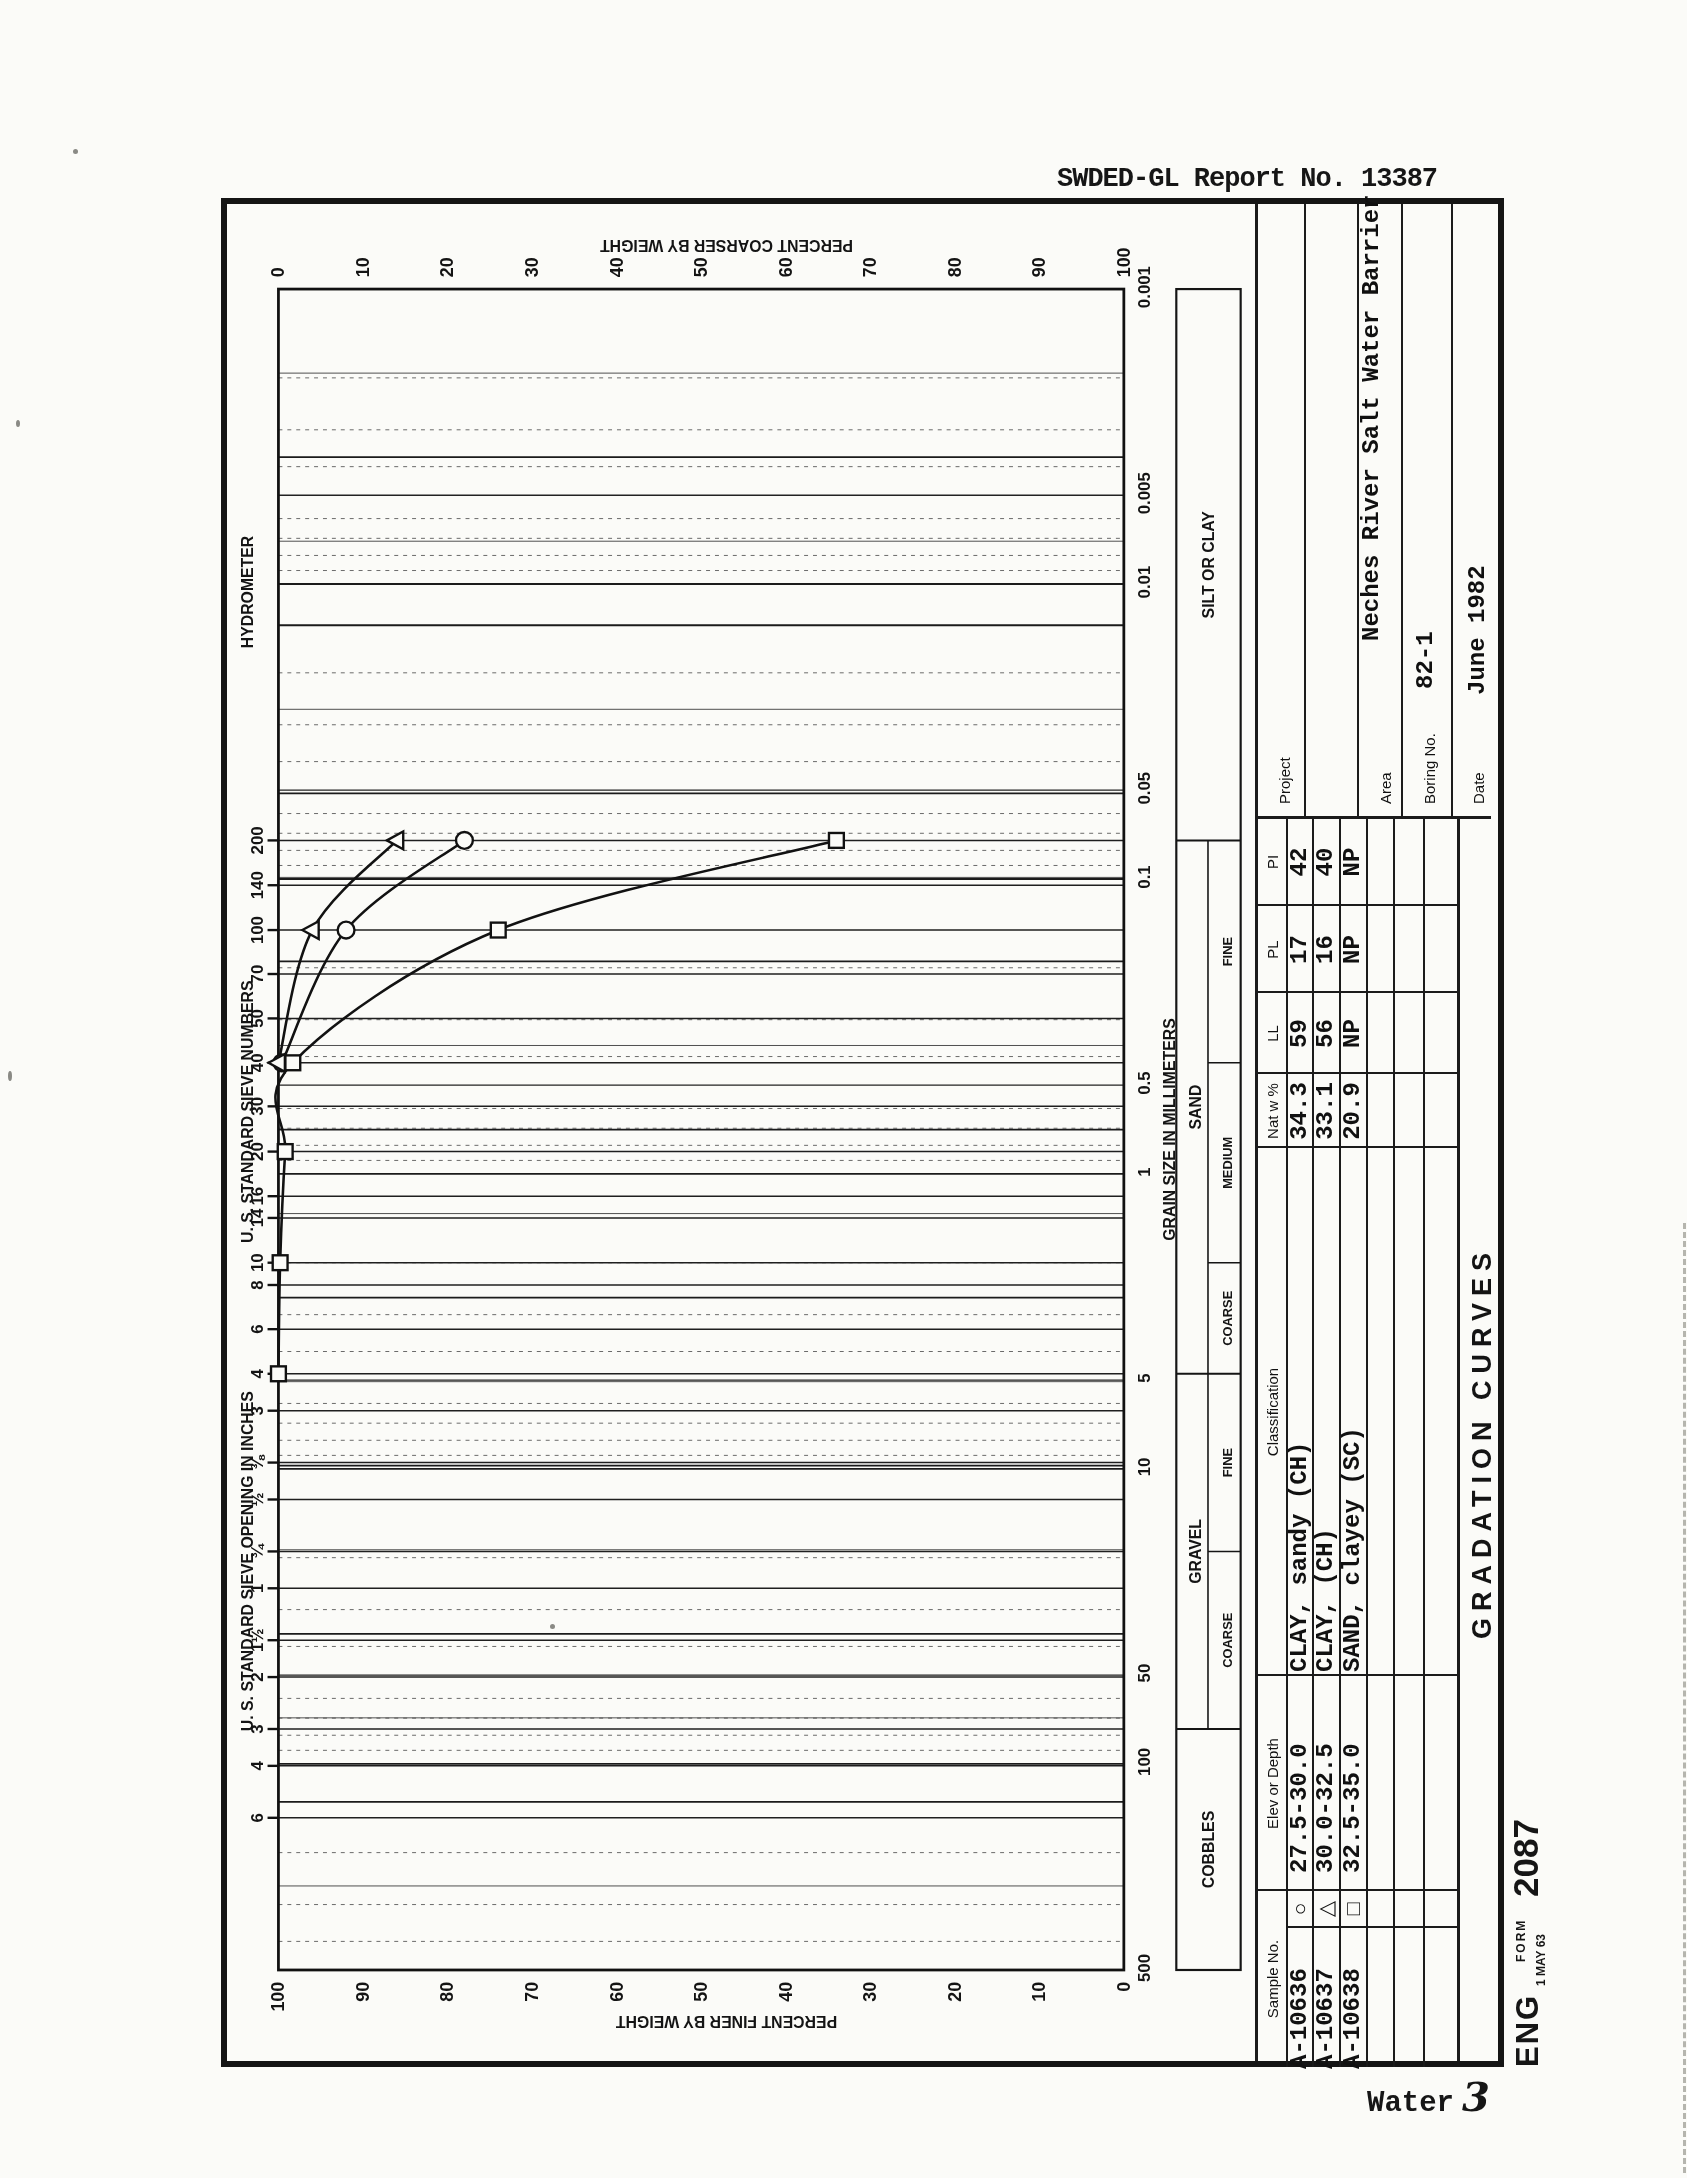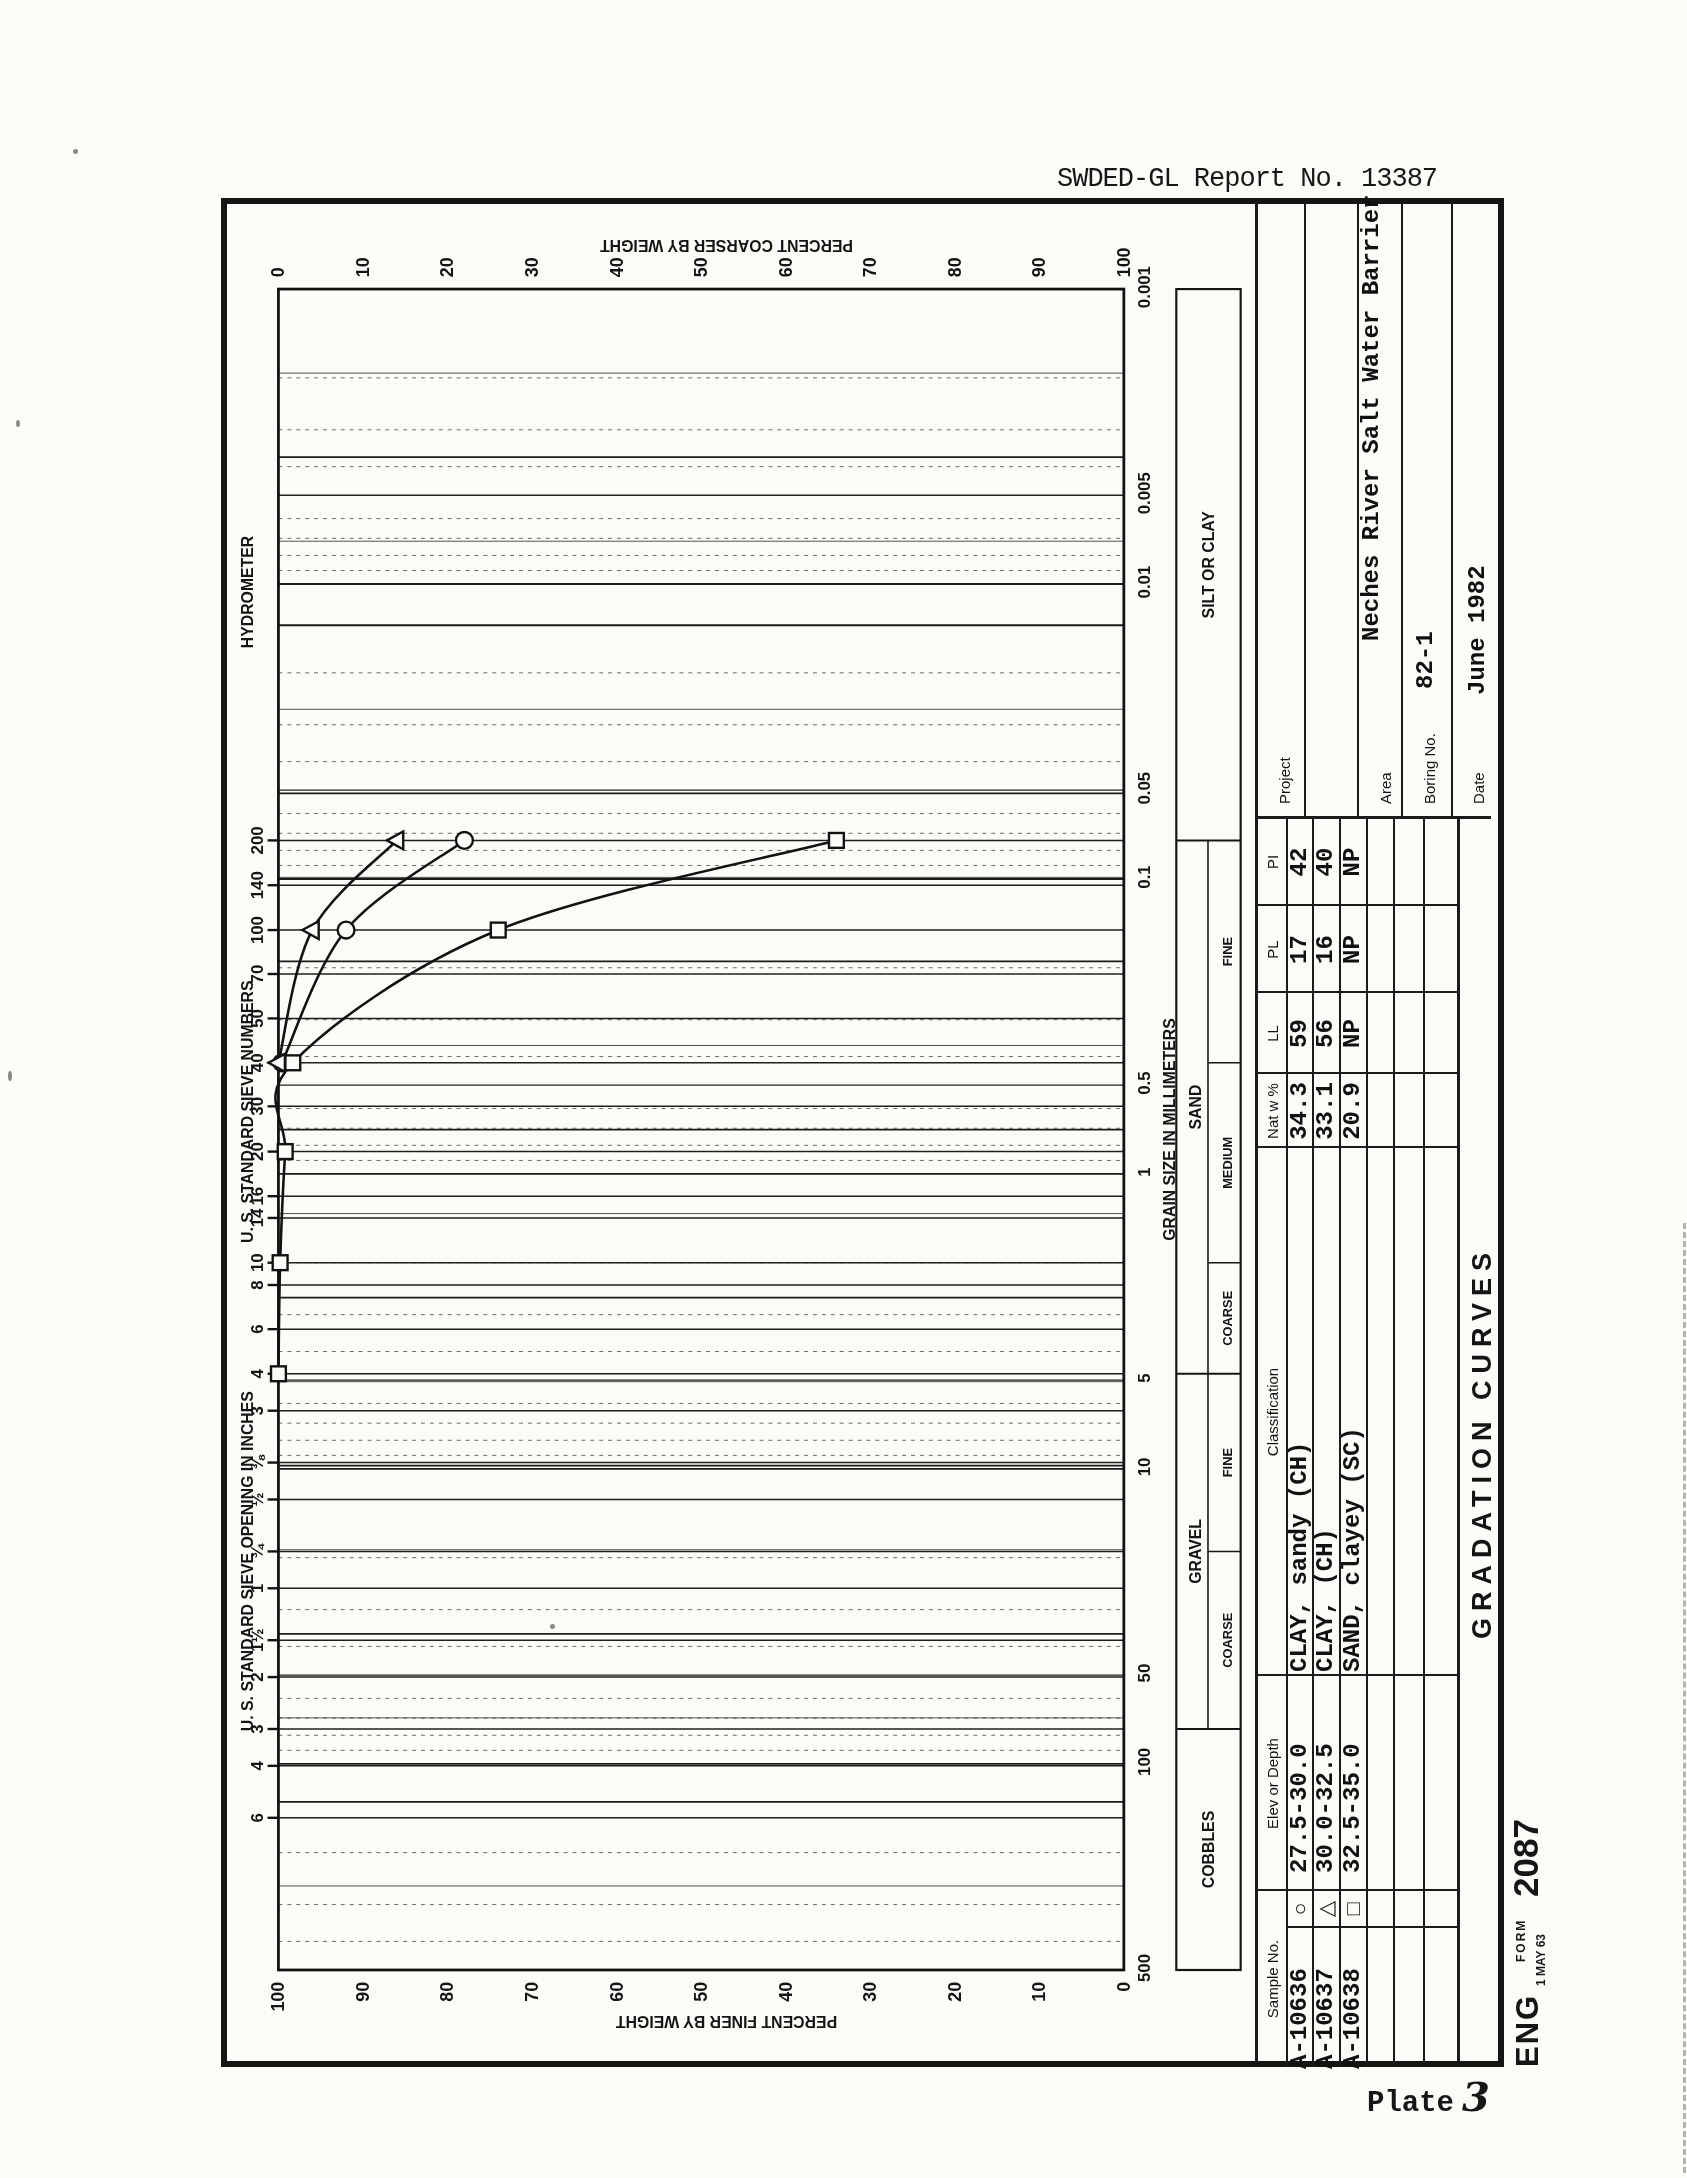--- a/index.html
+++ b/index.html
@@ -1,21 +1,21 @@
 <!DOCTYPE html>
 <html><head>
 <meta charset="utf-8">
 <style>
   html,body{margin:0;padding:0;}
   body{width:1687px;height:2178px;position:relative;background:#fbfbf8;
        font-family:"Liberation Sans",sans-serif;color:#161616;overflow:hidden;}
   .abs{position:absolute;white-space:nowrap;}
   
   #report-line{left:1057px;top:164px;font-family:"Liberation Mono",monospace;
-               font-size:27px;font-weight:400;letter-spacing:-1px;}
+               font-size:27px;font-weight:700;letter-spacing:-1px;}
   #plate-line{left:1367px;top:2073px;font-family:"Liberation Mono",monospace;font-size:29px;font-weight:700;}
   #plate-number{font-family:"DejaVu Serif",serif;font-style:italic;font-size:40px;font-weight:700;margin-left:8px;}
   
   #form-outer{position:absolute;left:221px;top:198px;width:1283px;height:1869px;}
   #form{position:absolute;left:0;top:0;width:1869px;height:1283px;
         transform-origin:0 0;transform:translateY(1869px) rotate(-90deg);}
   #form-border{position:absolute;left:0;top:0;width:1857px;height:1271px;border:6px solid #151515;}
   #grid-svg{position:absolute;left:0;top:0;}
   
   .blk-line{position:absolute;background:#1b1b1b;}
@@ -34,21 +34,21 @@
   
   .speck{position:absolute;background:#8a8a85;border-radius:50%;}
   #edge-dots{position:absolute;left:1683px;top:1223px;width:0;height:950px;
              border-left:3px dashed #b5b5ae;}
 </style>
 </head>
 <body>
 
 <div class="abs" id="report-line">SWDED-GL Report No. 13387</div>
 <div class="abs" id="plate-line">
-  <span>Plate</span><span id="plate-number">3</span>
+  <span>Water</span><span id="plate-number">3</span>
 </div>
 
 <div class="speck" style="left:73px;top:149px;width:5px;height:5px;"></div>
 <div class="speck" style="left:16px;top:420px;width:4px;height:7px;"></div>
 <div class="speck" style="left:8px;top:1071px;width:4px;height:10px;"></div>
 <div class="speck" style="left:550px;top:1624px;width:5px;height:5px;"></div>
 <div id="edge-dots"></div>
 
 <div id="form-outer">
 <div id="form">

